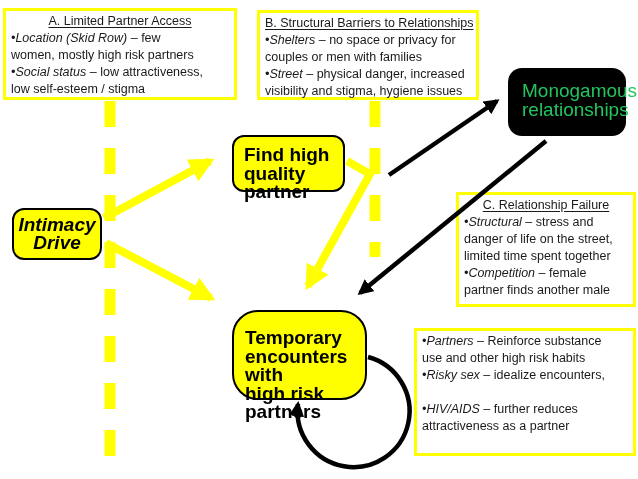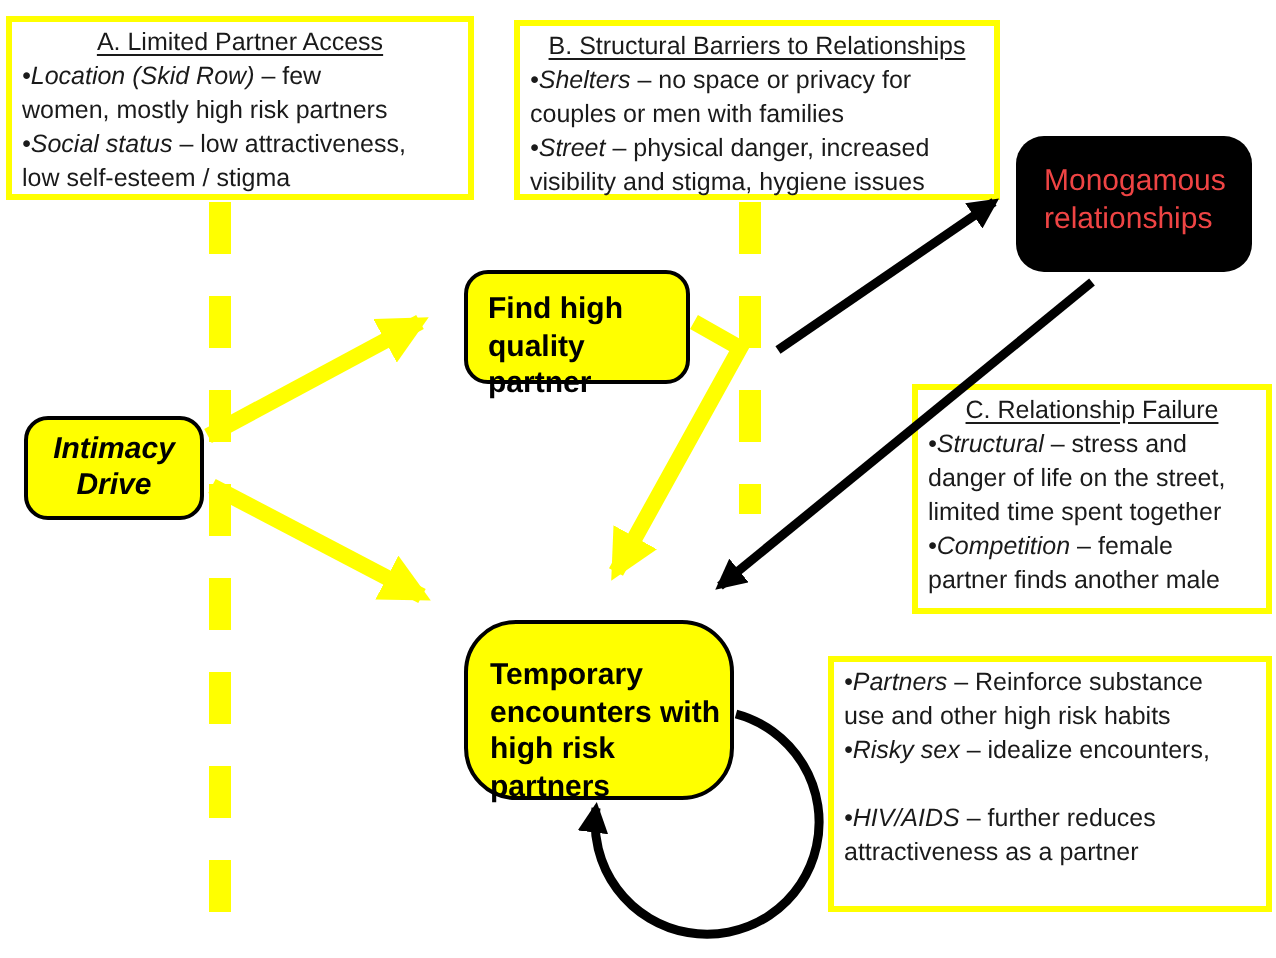--- a/index.html
+++ b/index.html
@@ -15,41 +15,41 @@
   }
   .callout .title{
     text-align:center;text-decoration:underline;text-underline-offset:2px;
     white-space:nowrap;margin:0;
   }
   .callout .body{margin:0;}
   .callout .it{font-style:italic;}
   
   .node{
     position:absolute;background:#FFFF00;border:2.5px solid #000000;border-radius:12px;
-    box-sizing:border-box;font-weight:bold;font-size:15px;line-height:18.5px;
+    box-sizing:border-box;font-weight:bold;font-size:19px;line-height:18.5px;
     white-space:pre-line;color:#000;
   }
   .node-dark{
-    position:absolute;background:#000000;color:#ef4444;border-radius:14px;
-    box-sizing:border-box;font-size:15px;line-height:19px;font-weight:normal;
+    position:absolute;background:#000000;color:#22c55e;border-radius:14px;
+    box-sizing:border-box;font-size:19px;line-height:19px;font-weight:normal;
     white-space:pre-line;
   }
   .arrows{position:absolute;left:0;top:0;width:638px;height:479px;pointer-events:none;}
 </style>
 </head>
 <body>
 
 <div class="stage">
 
   <div class="callout" style="left:3px;top:8px;width:234px;height:92px;">
     <p class="title">A. Limited Partner Access</p>
     <p class="body"><span class="it">•Location (Skid Row)</span><span> – few</span><br><span>women, mostly high risk partners</span><br><span class="it">•Social status</span><span> – low attractiveness,</span><br><span>low self-esteem / stigma</span></p>
   </div>
 
-  <div class="callout" style="left:257px;top:10px;width:243px;height:90px;">
+  <div class="callout" style="left:257px;top:10px;width:222px;height:90px;">
     <p class="title">B. Structural Barriers to Relationships</p>
     <p class="body"><span class="it">•Shelters</span><span> – no space or privacy for</span><br><span>couples or men with families</span><br><span class="it">•Street</span><span> – physical danger, increased</span><br><span>visibility and stigma, hygiene issues</span></p>
   </div>
 
   <div class="callout" style="left:456px;top:192px;width:180px;height:115px;">
     <p class="title">C. Relationship Failure</p>
     <p class="body"><span class="it">•Structural</span><span> – stress and</span><br><span>danger of life on the street,</span><br><span>limited time spent together</span><br><span class="it">•Competition</span><span> – female</span><br><span>partner finds another male</span></p>
   </div>
 
   <div class="callout" style="left:414px;top:328px;width:222px;height:128px;">

